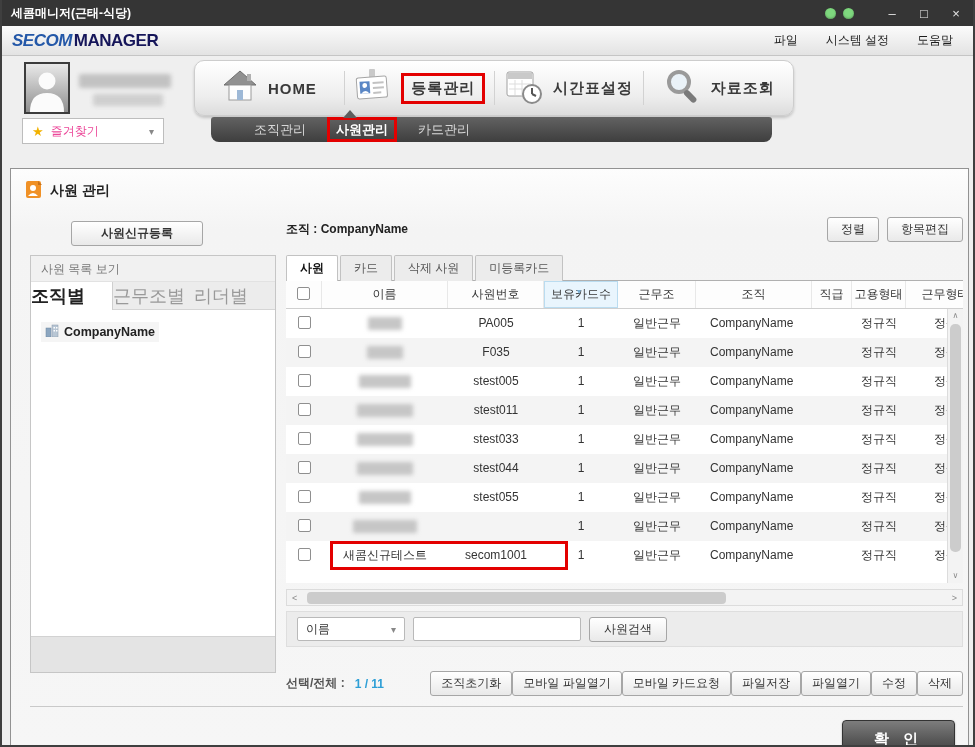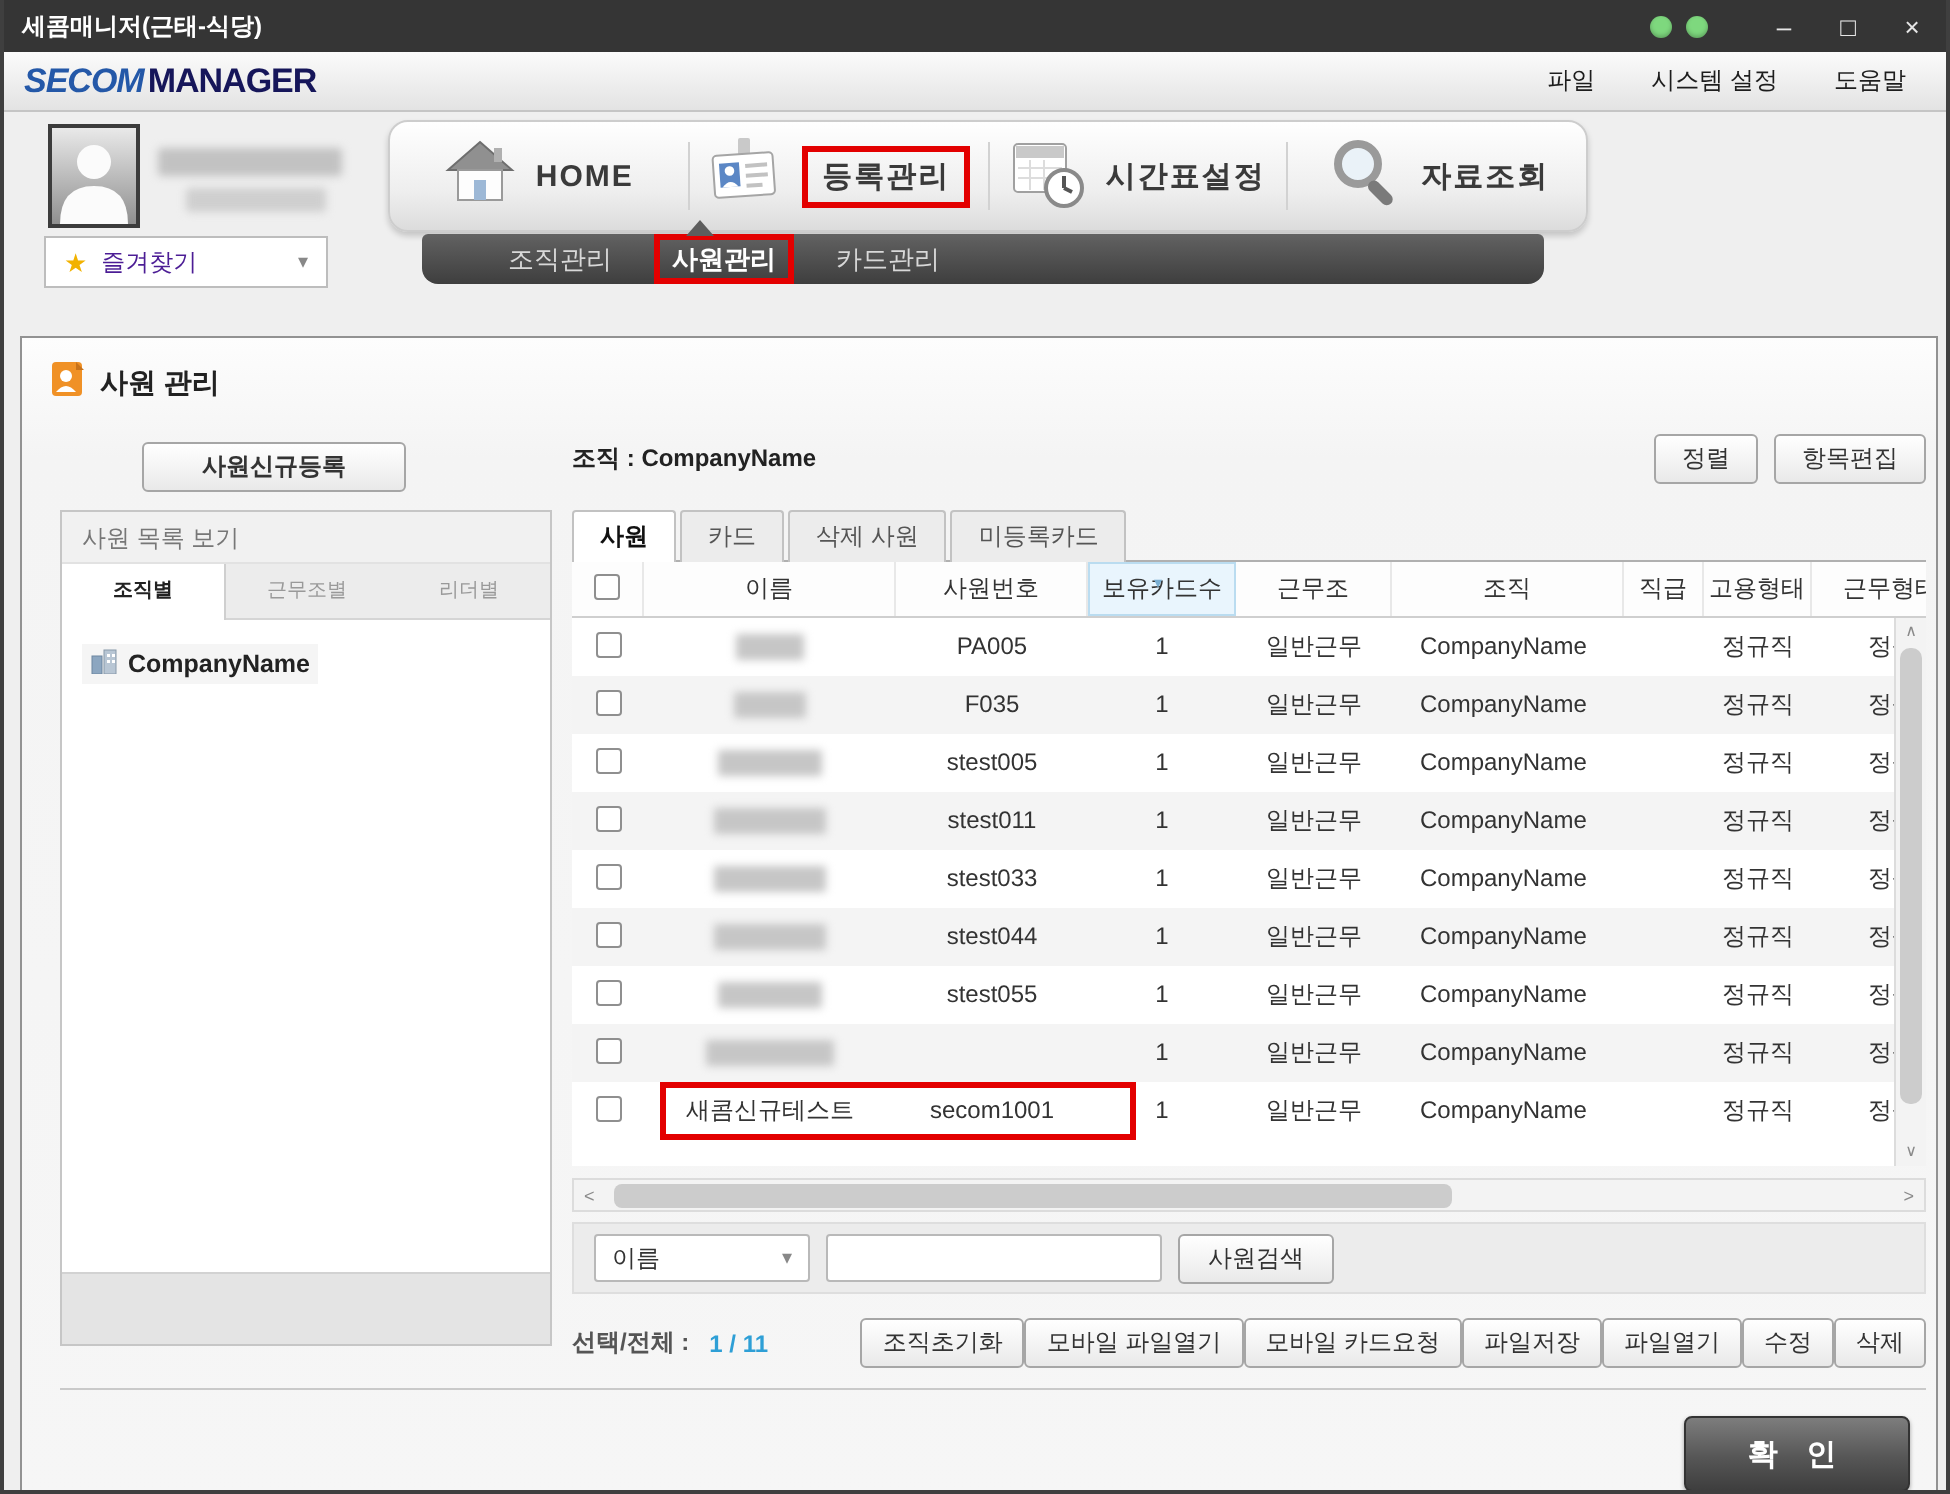--- a/index.html
+++ b/index.html
@@ -27,21 +27,21 @@
   
   .headerzone { position:relative; height:92px; background:#efefef; }
   .avatar { position:absolute; left:22px; top:6px; width:46px; height:52px; border:2px solid #3c3c3c; background:#cfcfcf; }
   .user-blur { position:absolute; left:77px; top:18px; }
   .user-blur i { display:block; background:#c2c2c2; border-radius:2px; filter:blur(2px); }
   .user-blur .b1 { width:92px; height:14px; }
   .user-blur .b2 { width:70px; height:12px; margin-top:6px; margin-left:14px; background:#cfcfcf; }
   .favorites { position:absolute; left:20px; top:62px; width:142px; height:26px; background:#fff; border:1px solid #bdbdbd;
                display:flex; align-items:center; padding:0 9px; gap:7px; }
   .star { color:#f2b200; font-size:13px; line-height:13px; }
-  .fav-label { font-size:12px; color:#4c1d95; }
+  .fav-label { font-size:12px; color:#ec4899; }
   .favorites .chev { margin-left:auto; color:#888; font-size:10px; }
 
   .navpanel { position:absolute; left:192px; top:4px; width:600px; height:56px;
               background:linear-gradient(#ffffff,#eeeeee 65%,#dcdcdc); border:1px solid #cdcdcd; border-radius:10px;
               box-shadow:0 2px 3px rgba(0,0,0,.18); display:flex; align-items:center; }
   .nav-item { flex:1; display:flex; align-items:center; justify-content:center; gap:10px; height:100%; cursor:default; }
   .nav-label { font-size:15px; font-weight:bold; color:#3a3a3a; letter-spacing:1px; }
   .nav-sep { width:1px; height:34px; background:#d2d2d2; }
   .redbox { border:3px solid #e30000; padding:3px 7px; }
 
@@ -63,21 +63,21 @@
   .btn { background:linear-gradient(#ffffff,#e9e9e9); border:1px solid #a6a6a6; border-radius:3px;
          font-size:12px; color:#333; font-family:inherit; cursor:default; }
   .new-emp { position:absolute; left:60px; top:52px; width:132px; height:25px; font-weight:bold; }
 
   
   .listpanel { position:absolute; left:19px; top:86px; width:246px; height:418px; background:#fff;
                border:1px solid #c6c6c6; display:flex; flex-direction:column; }
   .lp-head { height:26px; line-height:26px; background:#f1f1f1; color:#777; font-size:12px; padding-left:10px;
              border-bottom:1px solid #e2e2e2; }
   .lp-tabs { display:flex; height:28px; background:#ececec; border-bottom:1px solid #d5d5d5; }
-  .lp-tab { flex:1; text-align:center; line-height:28px; font-size:10px; color:#999;font-family:Liberation Serif, serif; }
+  .lp-tab { flex:1; line-height:28px; font-size:18px; color:#999;font-family:Liberation Serif, serif; }
   .lp-tab.active { background:#fff; color:#222; font-weight:bold; border-right:1px solid #cfcfcf; margin-bottom:-1px; }
   .lp-tree { flex:1; background:#fff; padding:12px 10px; }
   .tree-item { display:flex; align-items:center; gap:5px; font-size:12.5px; font-weight:bold; color:#222;
                background:#f5f5f5; padding:2px 4px; width:fit-content; }
   .lp-foot { height:36px; background:#e4e4e4; border-top:1px solid #d2d2d2; }
 
   
   .rightcol { position:absolute; left:275px; top:46px; width:677px; }
   .orgrow { display:flex; align-items:center; height:28px; }
   .org-label { font-size:12px; font-weight:bold; color:#222; }
@@ -119,21 +119,21 @@
 
   .searchrow { margin-top:5px; height:36px; background:#ececec; border:1px solid #dedede;
                display:flex; align-items:center; padding:0 10px; gap:8px; }
   .select { width:108px; height:24px; background:#fff; border:1px solid #b9b9b9; border-radius:2px;
             display:flex; align-items:center; justify-content:space-between; padding:0 8px; font-size:12px; color:#333; }
   .select .chev { color:#888; font-size:10px; }
   .searchinput { width:168px; height:24px; border:1px solid #b9b9b9; border-radius:2px; font-size:12px; padding:0 6px;
                  font-family:inherit; background:#fff; }
   .searchbtn { height:25px; padding:0 14px; }
 
-  .statusrow { margin-top:12px; display:flex; align-items:center; }
+  .statusrow { margin-top:24px; display:flex; align-items:center; }
   .sel-label { font-size:12px; font-weight:bold; color:#555; }
   .sel-count { margin-left:10px; font-size:12px; font-weight:bold; color:#2e9fd6; }
   .actions { margin-left:auto; display:flex; gap:0;justify-content:flex-end; }
   .actions .btn { height:25px; padding:0 10px; }
 
   .divider { margin-top:10px; position:relative; left:-256px; width:933px; border-top:1px solid #c9c9c9; }
   .confirm { display:block; margin:13px 8px 0 auto; width:113px; height:38px;
              background:linear-gradient(#7d7d7d,#565656 55%,#3e3e3e); color:#fff; font-size:15px; font-weight:bold;
              border:1px solid #333; border-radius:4px; letter-spacing:5px; font-family:inherit;
              box-shadow:0 1px 2px rgba(0,0,0,.35); }

